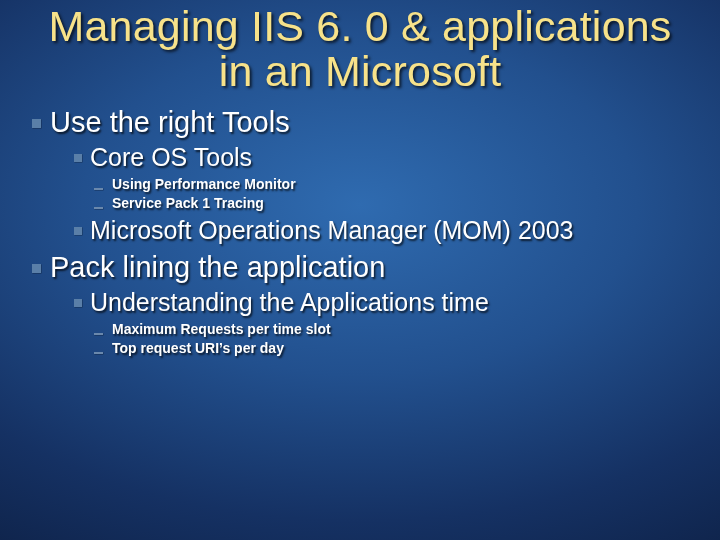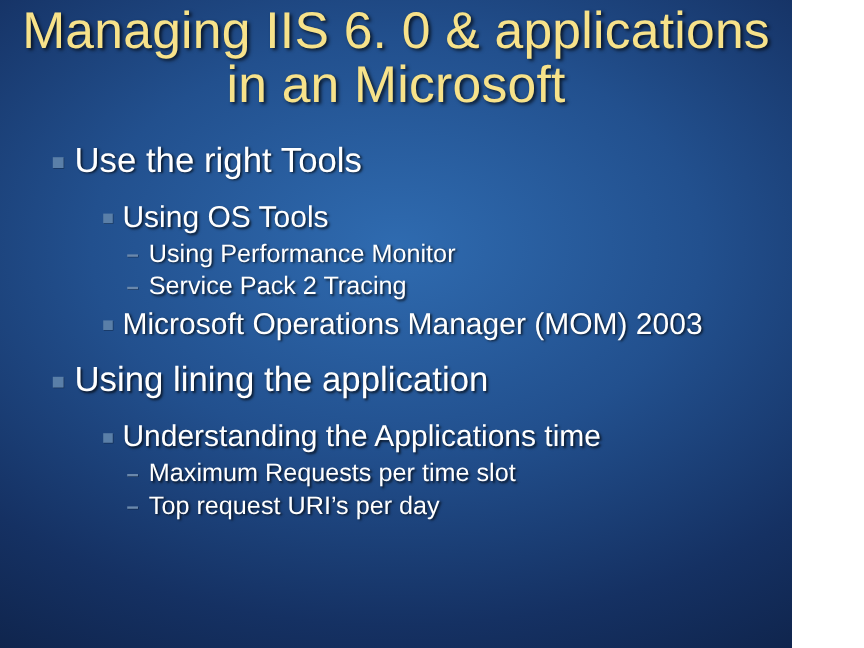--- a/index.html
+++ b/index.html
@@ -4,21 +4,21 @@
 <style>
   html, body {
     margin: 0;
     padding: 0;
     width: 720px;
     height: 540px;
     overflow: hidden;
     font-family: Arial, Helvetica, sans-serif;
   }
   .slide {
-    width: 660px;
+    width: 720px;
     height: 540px;
     background: radial-gradient(ellipse 110% 90% at 50% 38%,
                 #2f6bb0 0%,
                 #22508e 35%,
                 #153163 65%,
                 #0a1938 100%);
     position: relative;
     box-sizing: border-box;
   }
   .title {
@@ -28,21 +28,21 @@
     color: #f7e28a;
     text-shadow: 2px 2px 3px rgba(0,0,0,0.7);
     padding: 4px 10px 8px 10px;
     font-weight: 400;
     letter-spacing: 0.2px;
   }
   .content {
     padding: 0 30px 0 46px;
   }
   ul {
-    margin: 16px;
+    margin: 4px;
     padding: 0;
     list-style: none;
   }
   li {
     position: relative;
     text-shadow: 1.5px 1.5px 2px rgba(0,0,0,0.7);
   }
   li::before {
     content: "";
     position: absolute;
@@ -79,23 +79,24 @@
     left: -16px;
   }
 
   
   ul.l3 {
     margin-left: 22px;
     margin-top: 4px;
     margin-bottom: 4px;
   }
   ul.l3 > li {
-    font-size: 21px;
+    font-size: 14px;
     color: #ffffff;
     margin: 2px 0 3px 0;
+    font-weight: bold;
   }
   ul.l3 > li::before {
     width: 9px; height: 2px;
     top: 12px;
     left: -18px;
     background: #6a88ac;
   }
 </style>
 </head>
 <body>
@@ -106,37 +107,37 @@
     <span>Managing IIS 6. 0 &amp; applications</span><br>
     <span>in an Microsoft</span>
   </div>
 
   <div class="content">
     <ul class="l1">
       <li>
         <span>Use the right Tools</span>
         <ul class="l2">
           <li>
-            <span>Using OS Tools</span>
+            <span>Core OS Tools</span>
             <ul class="l3">
               <li>
                 <span>Using Performance Monitor</span>
               </li>
               <li>
-                <span>Service Pack 2 Tracing</span>
+                <span>Service Pack 1 Tracing</span>
               </li>
             </ul>
           </li>
           <li>
             <span>Microsoft Operations Manager (MOM) 2003</span>
           </li>
         </ul>
       </li>
       <li>
-        <span>Using lining the application</span>
+        <span>Pack lining the application</span>
         <ul class="l2">
           <li>
             <span>Understanding the Applications time</span>
             <ul class="l3">
               <li>
                 <span>Maximum Requests per time slot</span>
               </li>
               <li>
                 <span>Top request URI’s per day</span>
               </li>

